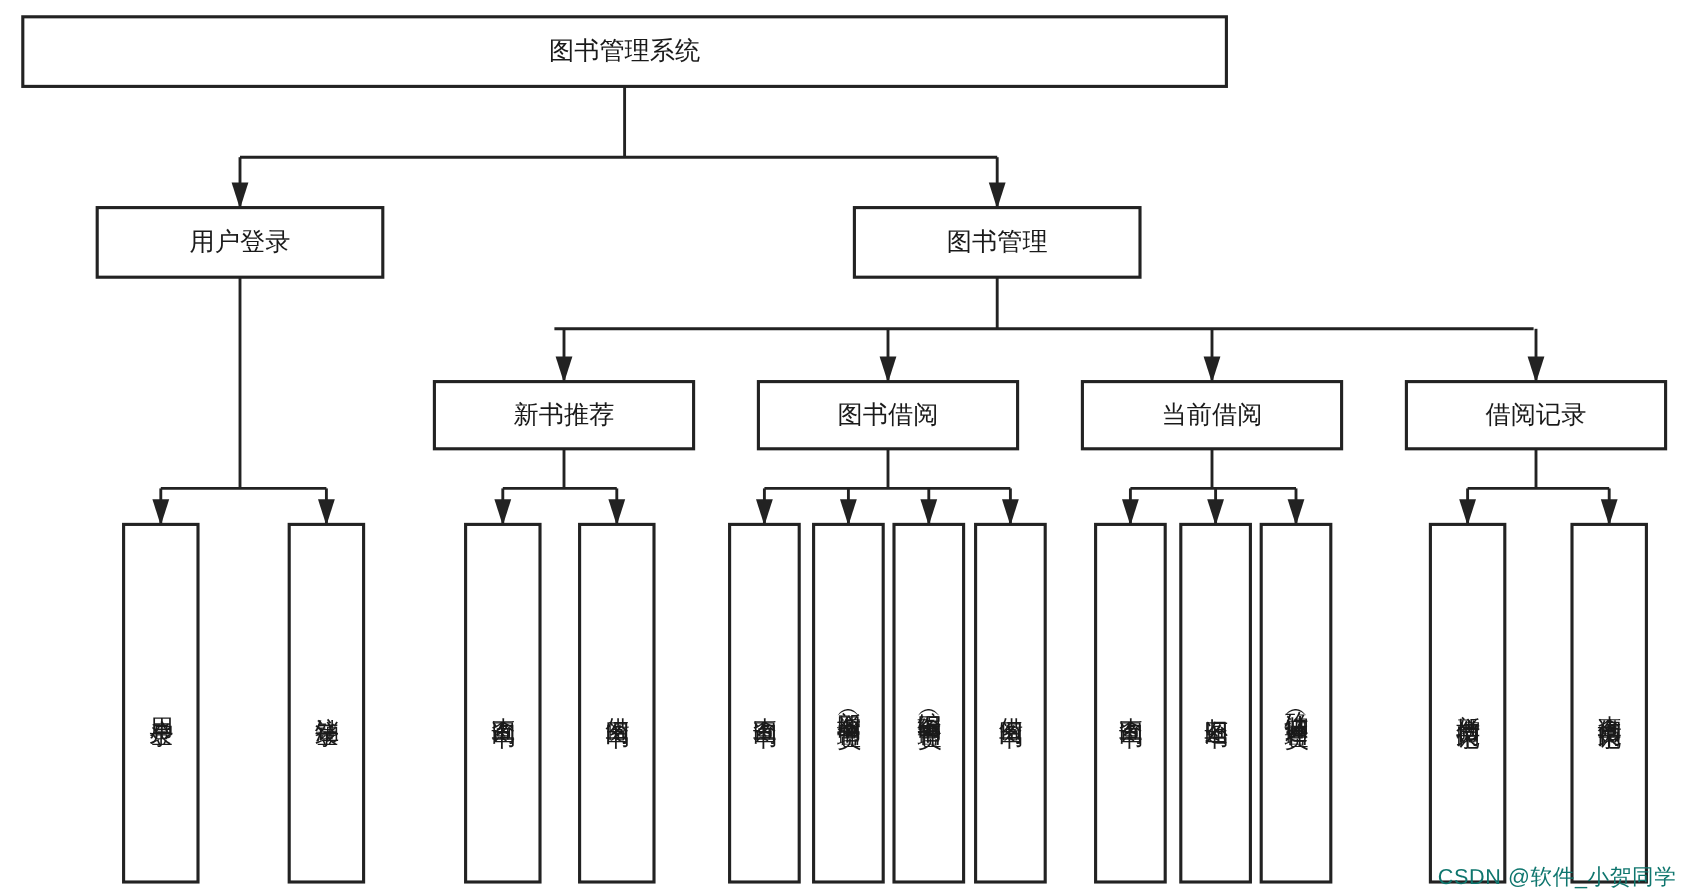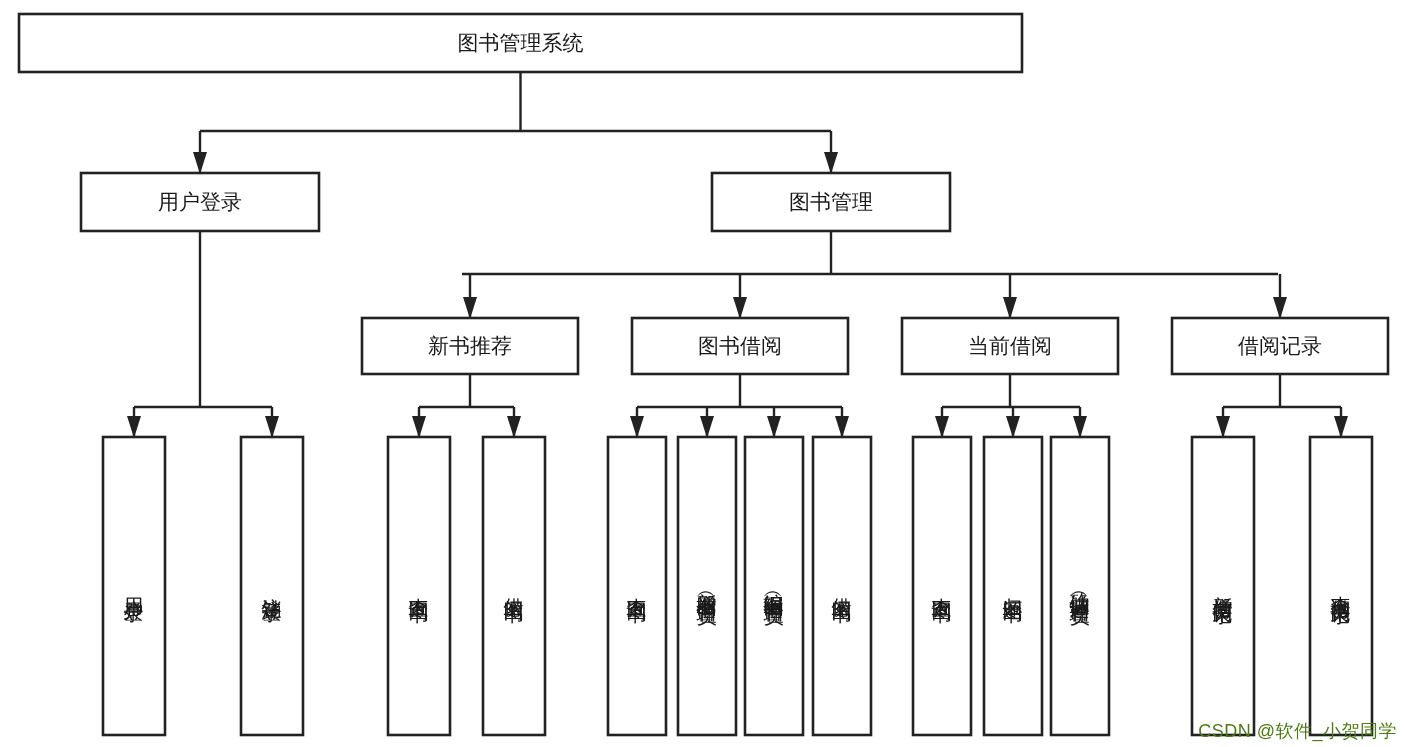--- a/index.html
+++ b/index.html
@@ -66,21 +66,21 @@
     line-height: 1;
     white-space: nowrap;
     text-align: center;
   }
   .watermark {
     position: absolute;
     right: 8px;
     bottom: 4px;
     font-family: "Liberation Sans", "DejaVu Sans", sans-serif;
     font-size: 18px;
-    color: #4d7c0f;
+    color: #0f766e;
     letter-spacing: 0.5px;
     white-space: nowrap;
     pointer-events: none;
   }
 </style>
 </head>
 <body>
 
 <div id="diagram-root">
 

